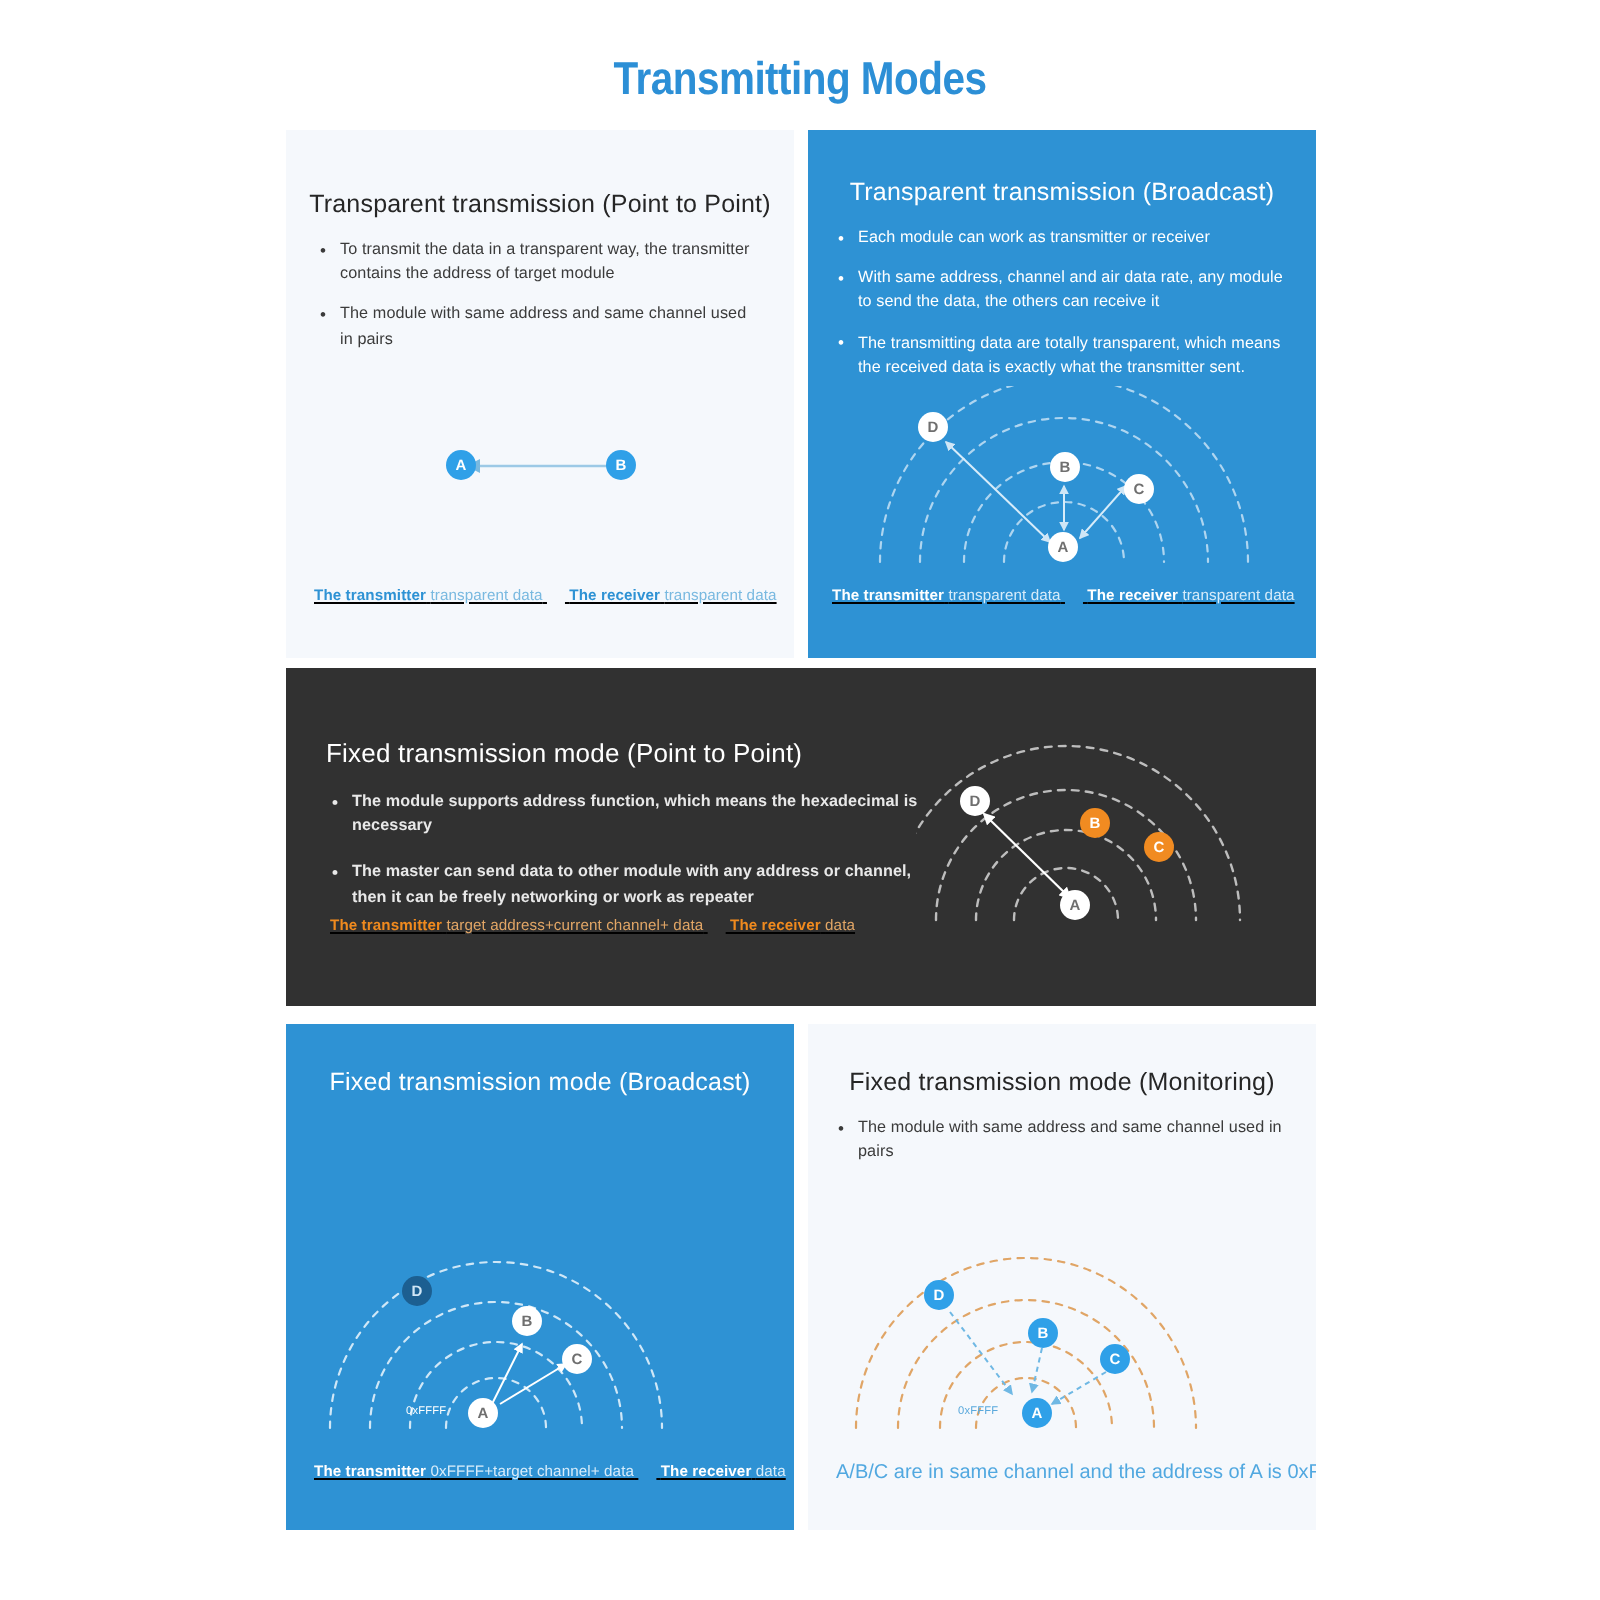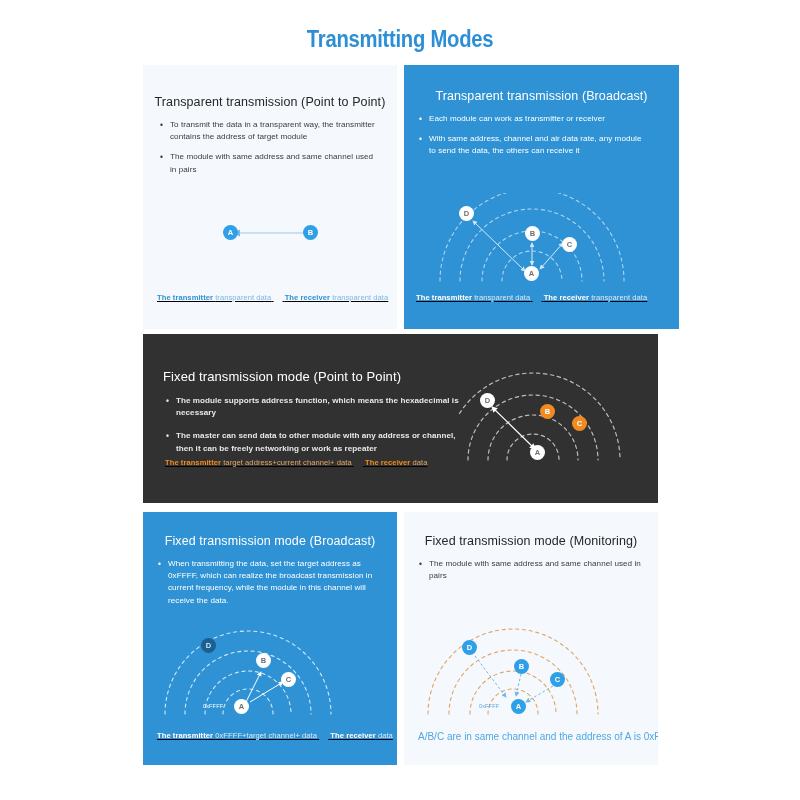--- a/index.html
+++ b/index.html
@@ -139,27 +139,28 @@
 
     <div class="legend lg-blue" style="left:14px; top:228px;">
       <span class="strong">The transmitter</span>
       <span class="norm">transparent data</span>
       <span class="sep"></span>
       <span class="strong">The receiver</span>
       <span class="norm">transparent data</span>
     </div>
   </div>
 
-  <div class="panel p-blue" style="left:404px; top:65px; width:275px; height:264px;">
+  <div class="panel p-blue" style="left:404px; top:65px; width:254px; height:264px;">
 
     <div class="panel-title" style="top:24px;">Transparent transmission (Broadcast)</div>
 
     <div class="bullets" style="left:14px; top:48px; width:226px;">
       <div class="bullet">Each module can work as transmitter or receiver</div>
       <div class="bullet">With same address, channel and air data rate, any module to send the data, the others can receive it</div>
+      <div class="bullet">The transmitting data are totally transparent, which means the received data is exactly what the transmitter sent.</div>
     </div>
 
     <div class="diagram" style="left:10px; top:128px; width:244px; height:95px;">
       <svg width="244" height="95" viewBox="0 0 244 95">
         <defs>
           <marker id="b-ah" markerWidth="5" markerHeight="5" refX="4.2" refY="2.5" orient="auto">
             <path d="M0,0 L0,5 L5,2.5 z" fill="#cfe6f6"></path>
           </marker>
           <marker id="b-ah2" markerWidth="5" markerHeight="5" refX="0.8" refY="2.5" orient="auto">
             <path d="M5,0 L5,5 L0,2.5 z" fill="#cfe6f6"></path>
@@ -231,23 +232,20 @@
       <span class="sep"></span>
       <span class="strong">The receiver</span>
       <span class="norm">data</span>
     </div>
   </div>
 
   <div class="panel p-blue" style="left:143px; top:512px; width:254px; height:253px;">
 
     <div class="panel-title" style="top:22px;">Fixed transmission mode (Broadcast)</div>
 
-    <div class="bullets" style="left:14px; top:46px; width:228px;">
-      <div class="bullet">When transmitting the data, set the target address as 0xFFFF, which can realize the broadcast transmission in current frequency, while the module in this channel will receive the data.</div>
-    </div>
 
     <div class="diagram" style="left:14px; top:112px; width:240px; height:100px;">
       <svg width="240" height="100" viewBox="0 0 240 100">
         <defs>
           <marker id="fb-ah" markerWidth="5" markerHeight="5" refX="4.2" refY="2.5" orient="auto">
             <path d="M0,0 L0,5 L5,2.5 z" fill="#ffffff"></path>
           </marker>
         </defs>
         <g fill="none" stroke="#cfe7f7" stroke-width="1.1" stroke-dasharray="3.2 3.6" stroke-linecap="round">
           <path d="M66,90 A25,25 0 0 1 116,90"></path>

